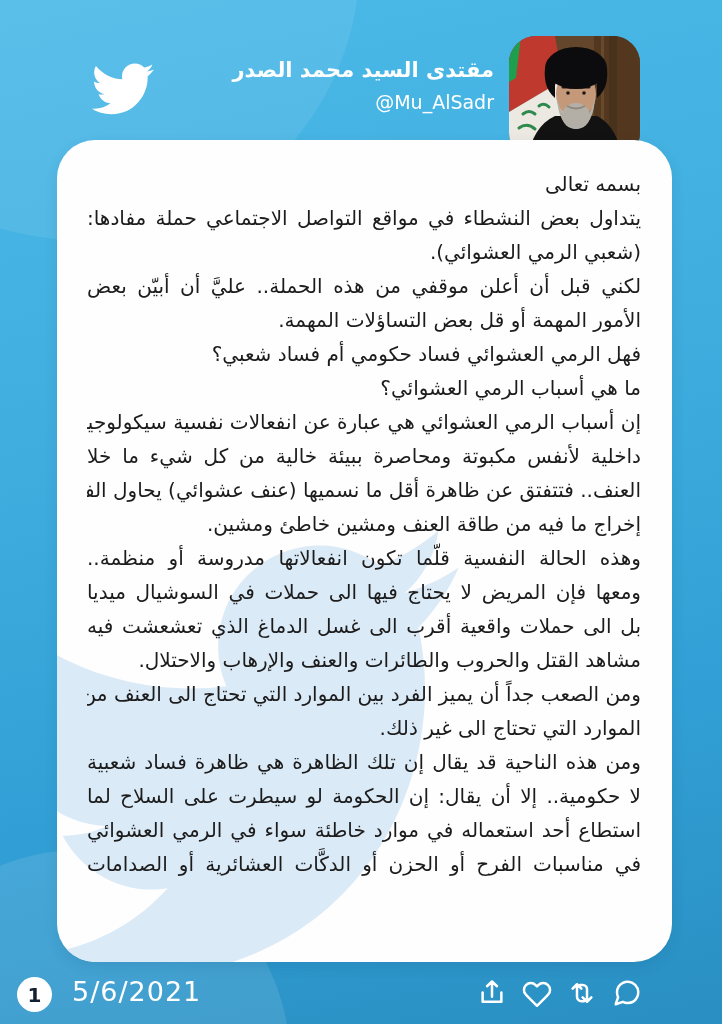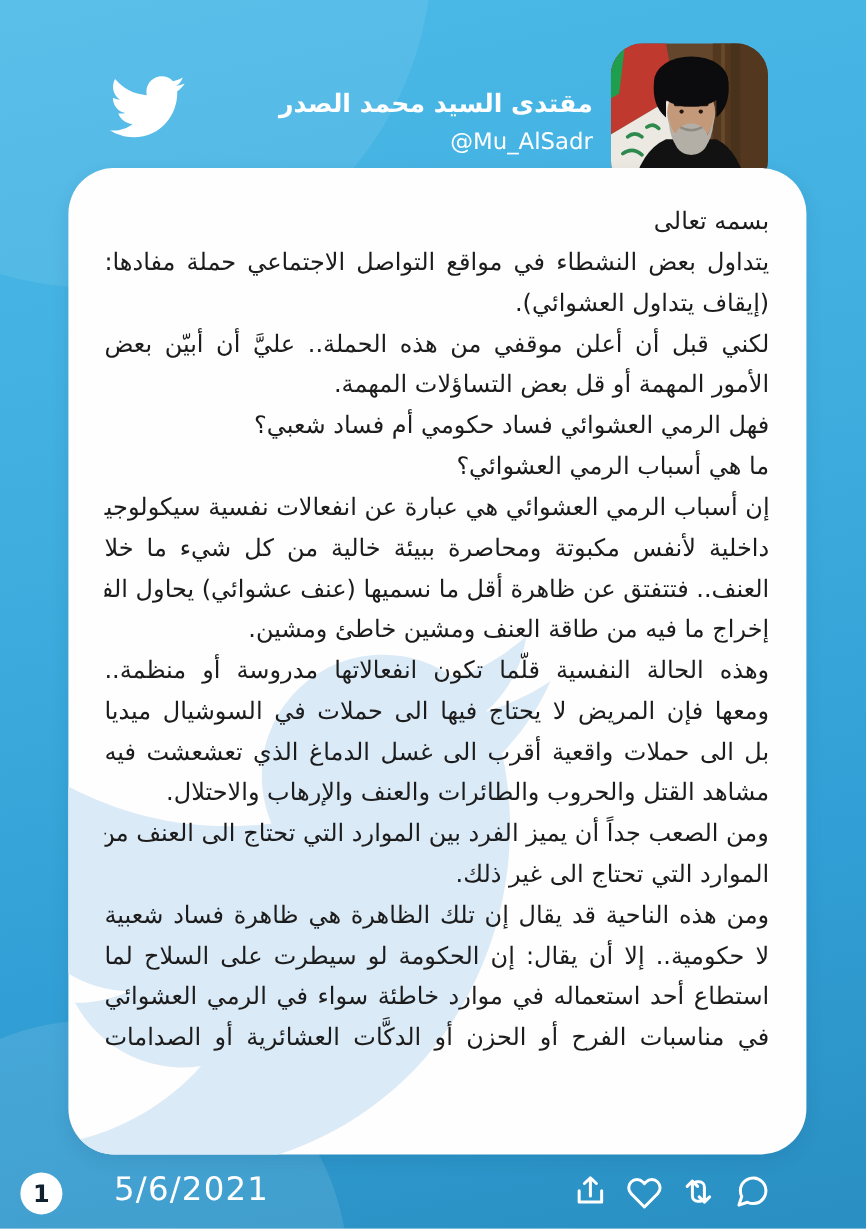--- a/index.html
+++ b/index.html
@@ -12,21 +12,21 @@
   }
   .deco { position:absolute; border-radius:50%; pointer-events:none; }
   .deco-top { left:-200px; top:-320px; width:560px; height:560px; background:rgba(255,255,255,0.08); }
   .deco-bottom { left:-130px; top:850px; width:420px; height:420px; background:rgba(255,255,255,0.10); }
 
   
   .header { position:absolute; left:0; top:0; width:722px; height:170px; }
   .tw-logo { position:absolute; left:85px; top:56px; width:74px; height:66px; }
   .tw-logo svg { width:100%; height:100%; fill:#ffffff; }
   .id-block { position:absolute; right:228px; top:54px; text-align:right; color:#ffffff; direction:rtl; }
-  .display-name { font-size:21px; font-weight:bold; line-height:32px; white-space:nowrap;margin-top:16px; }
+  .display-name { font-size:21px; font-weight:bold; line-height:32px; white-space:nowrap; }
   .handle { font-size:19px; line-height:32px; direction:ltr; }
   .avatar {
     position:absolute; left:509px; top:36px; width:131px; height:124px;
     border-radius:27px; overflow:hidden;
   }
   .avatar svg { width:100%; height:100%; display:block; }
 
   
   .card {
     position:absolute; left:57px; top:140px; width:615px; height:822px;
@@ -48,21 +48,21 @@
   }
   .line.last { text-align-last:right; }
 
   
   .footer { position:absolute; left:0; top:968px; width:722px; height:56px; }
   .page-badge {
     position:absolute; left:17px; top:9px; width:35px; height:35px; border-radius:50%;
     background:#ffffff; color:#12212f; font-size:20px; font-weight:bold;
     display:flex; align-items:center; justify-content:center;
   }
-  .date { position:absolute; left:95px; top:8px; color:#ffffff; font-size:27px; letter-spacing:1px; }
+  .date { position:absolute; left:72px; top:8px; color:#ffffff; font-size:27px; letter-spacing:1px; }
   .actions { position:absolute; right:80px; top:10px; display:flex; gap:15px; }
   .actions .act { width:30px; height:30px; display:block; cursor:pointer; }
   .actions svg { width:30px; height:30px; stroke:#ffffff; stroke-width:2; fill:none;
                  stroke-linecap:round; stroke-linejoin:round; }
 </style>
 </head>
 <body>
 
 <div class="page">
 
@@ -114,21 +114,21 @@
     </div>
   </div>
 
   <div class="card">
     <svg class="watermark" viewBox="0 0 24 24">
       <path d="M23.643 4.937c-.835.37-1.732.62-2.675.733.962-.576 1.7-1.49 2.048-2.578-.9.534-1.897.922-2.958 1.13-.85-.904-2.06-1.47-3.4-1.47-2.572 0-4.658 2.086-4.658 4.66 0 .364.042.718.12 1.06-3.873-.195-7.304-2.05-9.602-4.868-.4.69-.63 1.49-.63 2.342 0 1.616.823 3.043 2.072 3.878-.764-.025-1.482-.234-2.11-.583v.06c0 2.257 1.605 4.14 3.737 4.568-.392.106-.803.162-1.227.162-.3 0-.593-.028-.877-.082.593 1.85 2.313 3.198 4.352 3.234-1.595 1.25-3.604 1.995-5.786 1.995-.376 0-.747-.022-1.112-.065 2.062 1.323 4.51 2.093 7.14 2.093 8.57 0 13.255-7.098 13.255-13.254 0-.2-.005-.402-.014-.602.91-.658 1.7-1.477 2.323-2.41z"></path>
     </svg>
     <div class="tweet-body">
         <div class="line last">بسمه تعالى</div>
         <div class="line">يتداول بعض النشطاء في مواقع التواصل الاجتماعي حملة مفادها:</div>
-        <div class="line last">(إيقاف يتداول العشوائي).</div>
+        <div class="line last">(شعبي الرمي العشوائي).</div>
         <div class="line">لكني قبل أن أعلن موقفي من هذه الحملة.. عليَّ أن أبيّن بعض</div>
         <div class="line last">الأمور المهمة أو قل بعض التساؤلات المهمة.</div>
         <div class="line last">فهل الرمي العشوائي فساد حكومي أم فساد شعبي؟</div>
         <div class="line last">ما هي أسباب الرمي العشوائي؟</div>
         <div class="line">إن أسباب الرمي العشوائي هي عبارة عن انفعالات نفسية سيكولوجية</div>
         <div class="line">داخلية لأنفس مكبوتة ومحاصرة ببيئة خالية من كل شيء ما خلا</div>
         <div class="line">العنف.. فتتفتق عن ظاهرة أقل ما نسميها (عنف عشوائي) يحاول الفرد</div>
         <div class="line last">إخراج ما فيه من طاقة العنف ومشين خاطئ ومشين.</div>
         <div class="line">وهذه الحالة النفسية قلّما تكون انفعالاتها مدروسة أو منظمة..</div>
         <div class="line">ومعها فإن المريض لا يحتاج فيها الى حملات في السوشيال ميديا</div>

